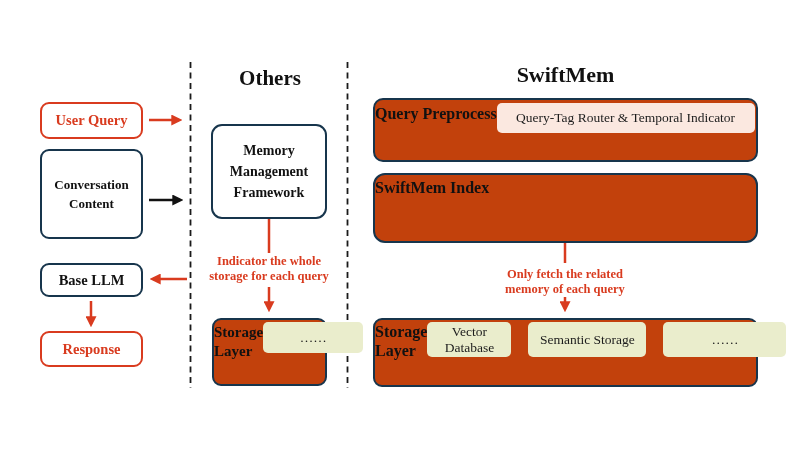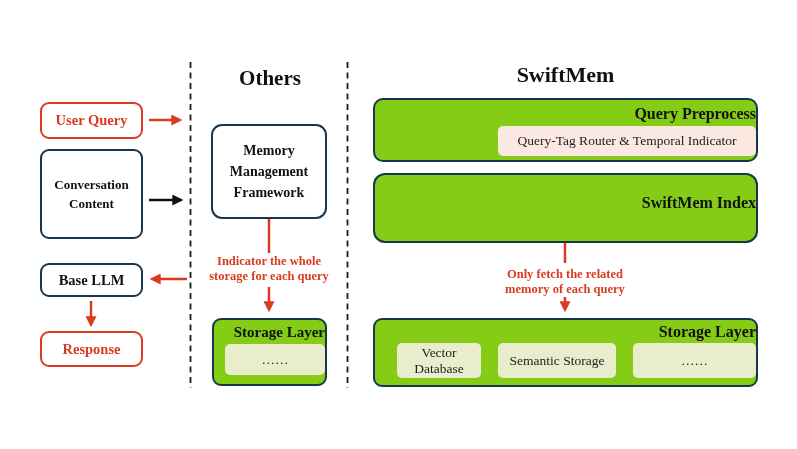--- a/index.html
+++ b/index.html
@@ -19,22 +19,22 @@
   .navy{border:2.5px solid #17354c;border-radius:9px;color:#111;}
   .red{border:2.5px solid #d93b1f;border-radius:9px;color:#d93b1f;}
 
   
   .col-title{
     position:absolute;text-align:center;font-weight:bold;color:#111;
   }
 
   
   .panel{
-    position:absolute;background:#84cc16;border:2.5px solid #17354c;
-    border-radius:10px;display:flex;flex-direction:column;align-items:flex-end;
+    position:absolute;background:#c2410c;border:2.5px solid #17354c;
+    border-radius:10px;display:flex;flex-direction:row;align-items:flex-start;
   }
   .panel-title{font-weight:bold;font-size:16px;color:#111;margin-top:4px;line-height:19px;}
   .chip-row{display:flex;justify-content:center;margin-top:2px;}
   .chip{
     display:flex;align-items:center;justify-content:center;
     font-size:13.5px;height:35px;border-radius:5px;color:#1c1c1c;text-align:center;
   }
   .chip-pink{background:#fbe8e0;width:258px;height:30px;margin-top:3px;}
   .chip-gray{background:#f0f0ee;width:113px;}
   .chip-blue{background:#e8f4fb;width:113px;}
@@ -102,21 +102,21 @@
   </div>
 
   <div class="col-title" style="left:373px;top:62px;width:385px;font-size:22px;">SwiftMem</div>
 
   <div class="panel" style="left:373px;top:98px;width:385px;height:64px;">
     <div class="panel-title">Query Preprocess</div>
     <div class="chip chip-pink">Query-Tag Router &amp; Temporal Indicator</div>
   </div>
 
   <div class="panel" style="left:373px;top:173px;width:385px;height:70px;border-radius:12px;">
-    <div class="panel-title" style="margin-top:18px;">SwiftMem Index</div>
+    <div class="panel-title" style="margin-top:3px;">SwiftMem Index</div>
   </div>
 
   <div class="annotation" style="left:495px;top:267px;width:140px;">
     <div>Only fetch the related</div>
     <div>memory of each query</div>
   </div>
 
   <div class="panel" style="left:373px;top:318px;width:385px;height:69px;border-radius:9px;">
     <div class="panel-title" style="margin-top:2px;">Storage Layer</div>
     <div class="chip-row" style="gap:17px;">

